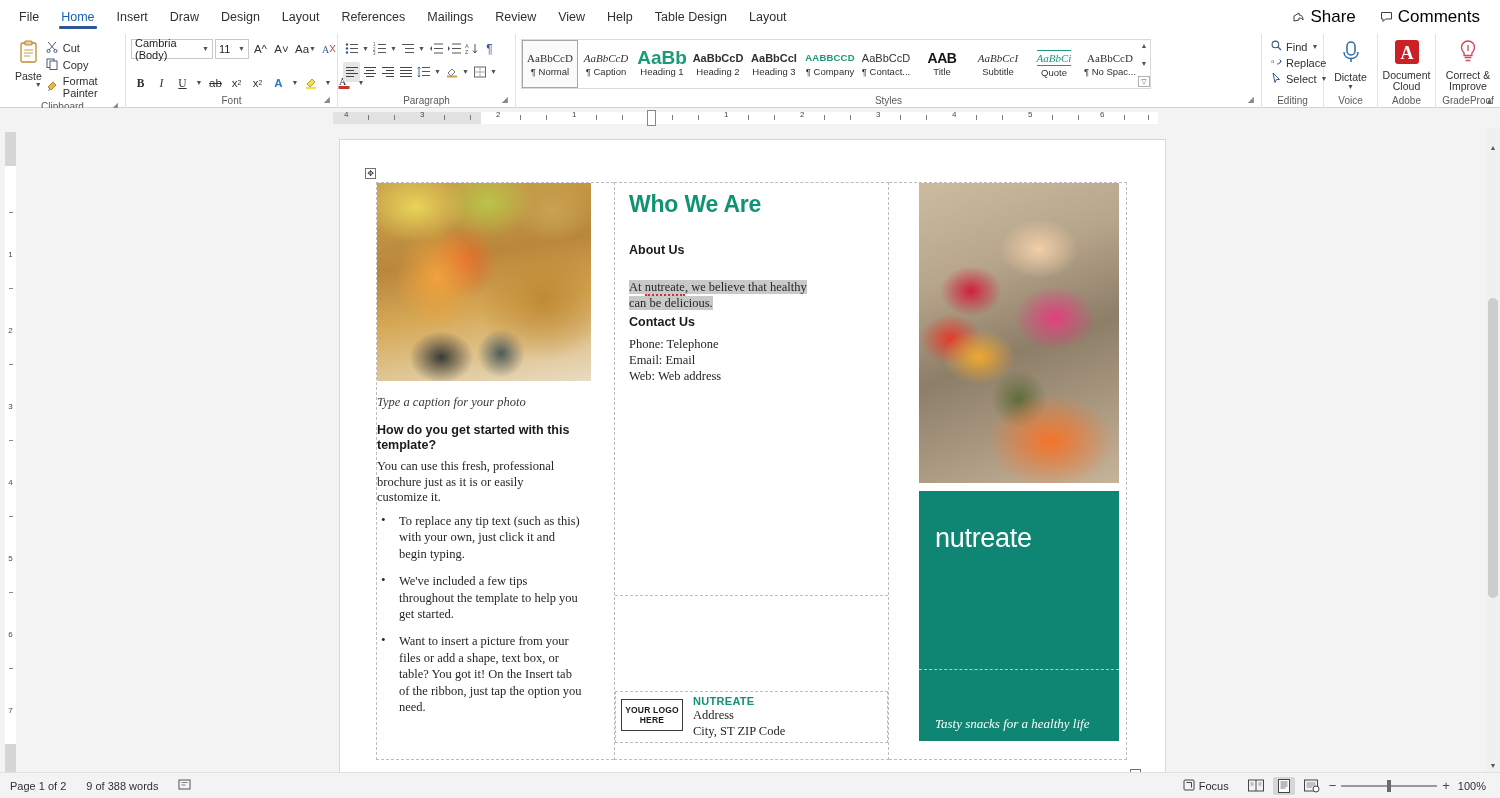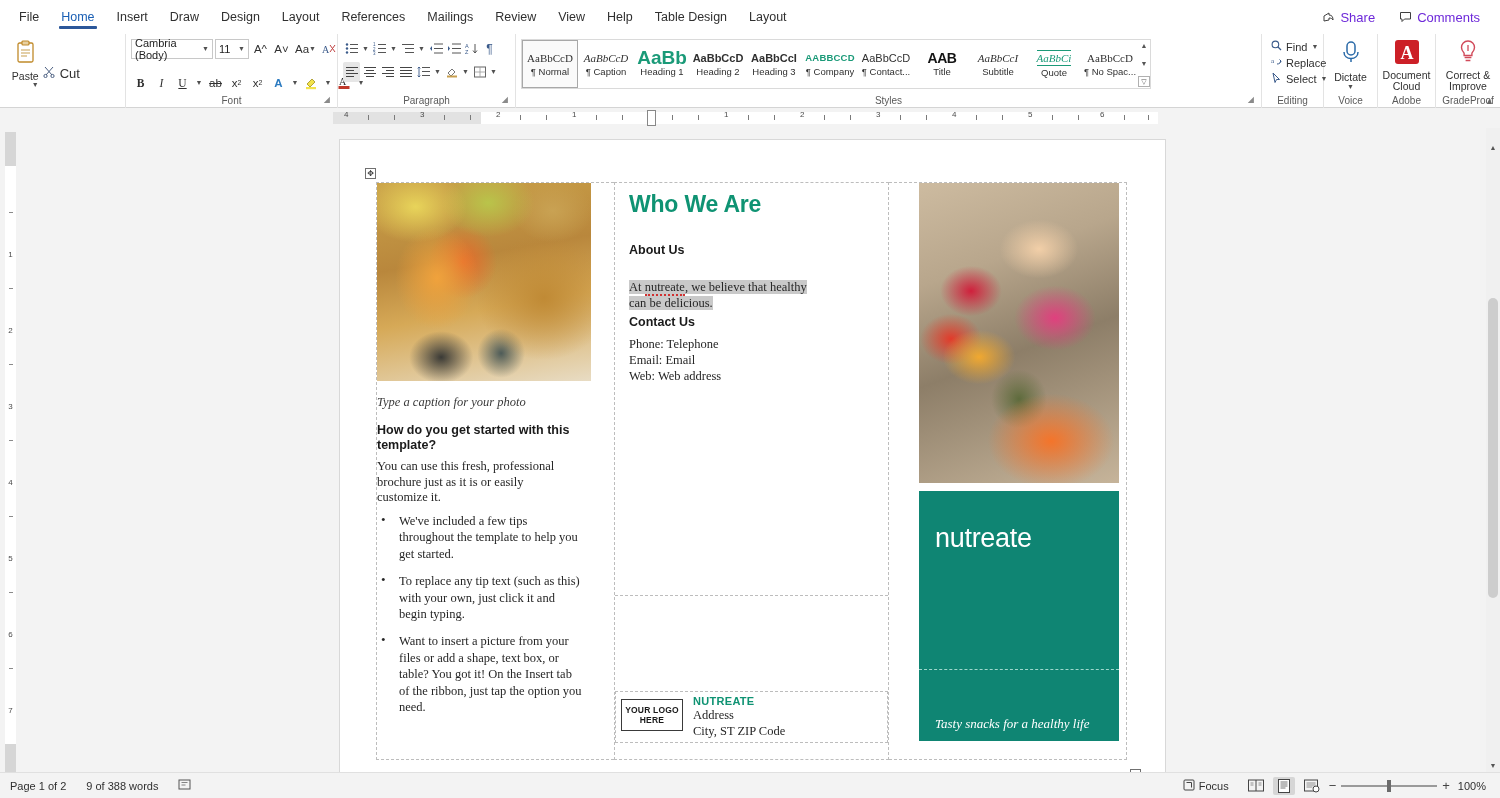--- a/index.html
+++ b/index.html
@@ -20,21 +20,21 @@
     font-size:12.5px; color:#303030; padding:6px 11px 7px; cursor:default;
     white-space:nowrap; position:relative;
   }
   .tab.active { color:#1a5fb4; font-weight:400; }
   .tab.active:after {
     content:""; position:absolute; left:9px; right:9px; bottom:2px;
     height:2.5px; background:#2b579a; border-radius:1px;
   }
   .tabbar-right { margin-left:auto; display:flex; align-items:center; gap:4px; padding-right:10px; }
   .pillbtn {
-    display:flex; align-items:center; gap:5px; font-size:13px; color:#6d28d9;
+    display:flex; align-items:center; gap:5px; font-size:17px; color:#000000;
     padding:4px 10px; border-radius:3px;
   }
   .pillbtn svg { display:block; }
 
   
   .ribbon {
     position:absolute; top:34px; left:0; width:1500px; height:74px;
     background:#ffffff; border-bottom:1px solid #d4d4d4; display:flex;
   }
   .grp { position:relative; height:74px; display:flex; flex-direction:column;
@@ -46,21 +46,21 @@
   }
   .grp-label .dlg {
     position:absolute; right:2px; bottom:1px; font-size:8px; color:#8a8a8a;
   }
 
   
   .clip-paste { display:flex; flex-direction:column; align-items:flex-end; width:46px; padding-top:2px; }
   .clip-paste .lbl { font-size:10.5px; color:#303030; margin-top:1px; }
   .clip-paste .car { font-size:7px; color:#505050; line-height:6px; }
   .clipcol { display:flex; flex-direction:column; gap:1px; padding-top:3px; }
-  .cliprow { display:flex; align-items:center; gap:5px; font-size:13px; color:#303030; padding:1px 4px;margin-top:25px; }
+  .cliprow { display:flex; align-items:center; gap:5px; font-size:11px; color:#303030; padding:1px 4px; }
 
   
   .fontgrp { width:212px; }
   .fontrow { display:flex; align-items:center; gap:2px; height:23px; }
   .fname {
     width:82px; height:20px; border:1px solid #c8c8c8; background:#fff;
     font-size:11px; color:#222; padding:0 3px; display:flex; align-items:center;
     justify-content:space-between;
   }
   .fsize {
@@ -734,22 +734,22 @@
         <div class="movehandle">✥</div>
 
         <div class="brochure">
 
           <div class="bcol c1" style="padding:5px 8px;">
             <div class="photo-left"></div>
             <div class="caption">Type a caption for your photo</div>
             <div class="c1-h">How do you get started with this template?</div>
             <div class="c1-p">You can use this fresh, professional brochure just as it is or easily customize it.</div>
             <ul class="c1-ul">
+              <li>To replace any tip text (such as this) with your own, just click it and begin typing.</li>
               <li>We've included a few tips throughout the template to help you get started.</li>
-              <li>To replace any tip text (such as this) with your own, just click it and begin typing.</li>
               <li>Want to insert a picture from your files or add a shape, text box, or table? You got it! On the Insert tab of the ribbon, just tap the option you need.</li>
             </ul>
           </div>
 
           <div class="bcol c2">
             <div class="c2-title">Who We Are</div>
             <div class="c2-h" style="top:60px;">About Us</div>
             <div class="c2-p" style="top:96px; width:198px;">
               <span class="sel-hl">At </span><span class="sel-hl misspell">nutreate</span><span class="sel-hl">, we believe that healthy can be delicious.</span>
             </div>

